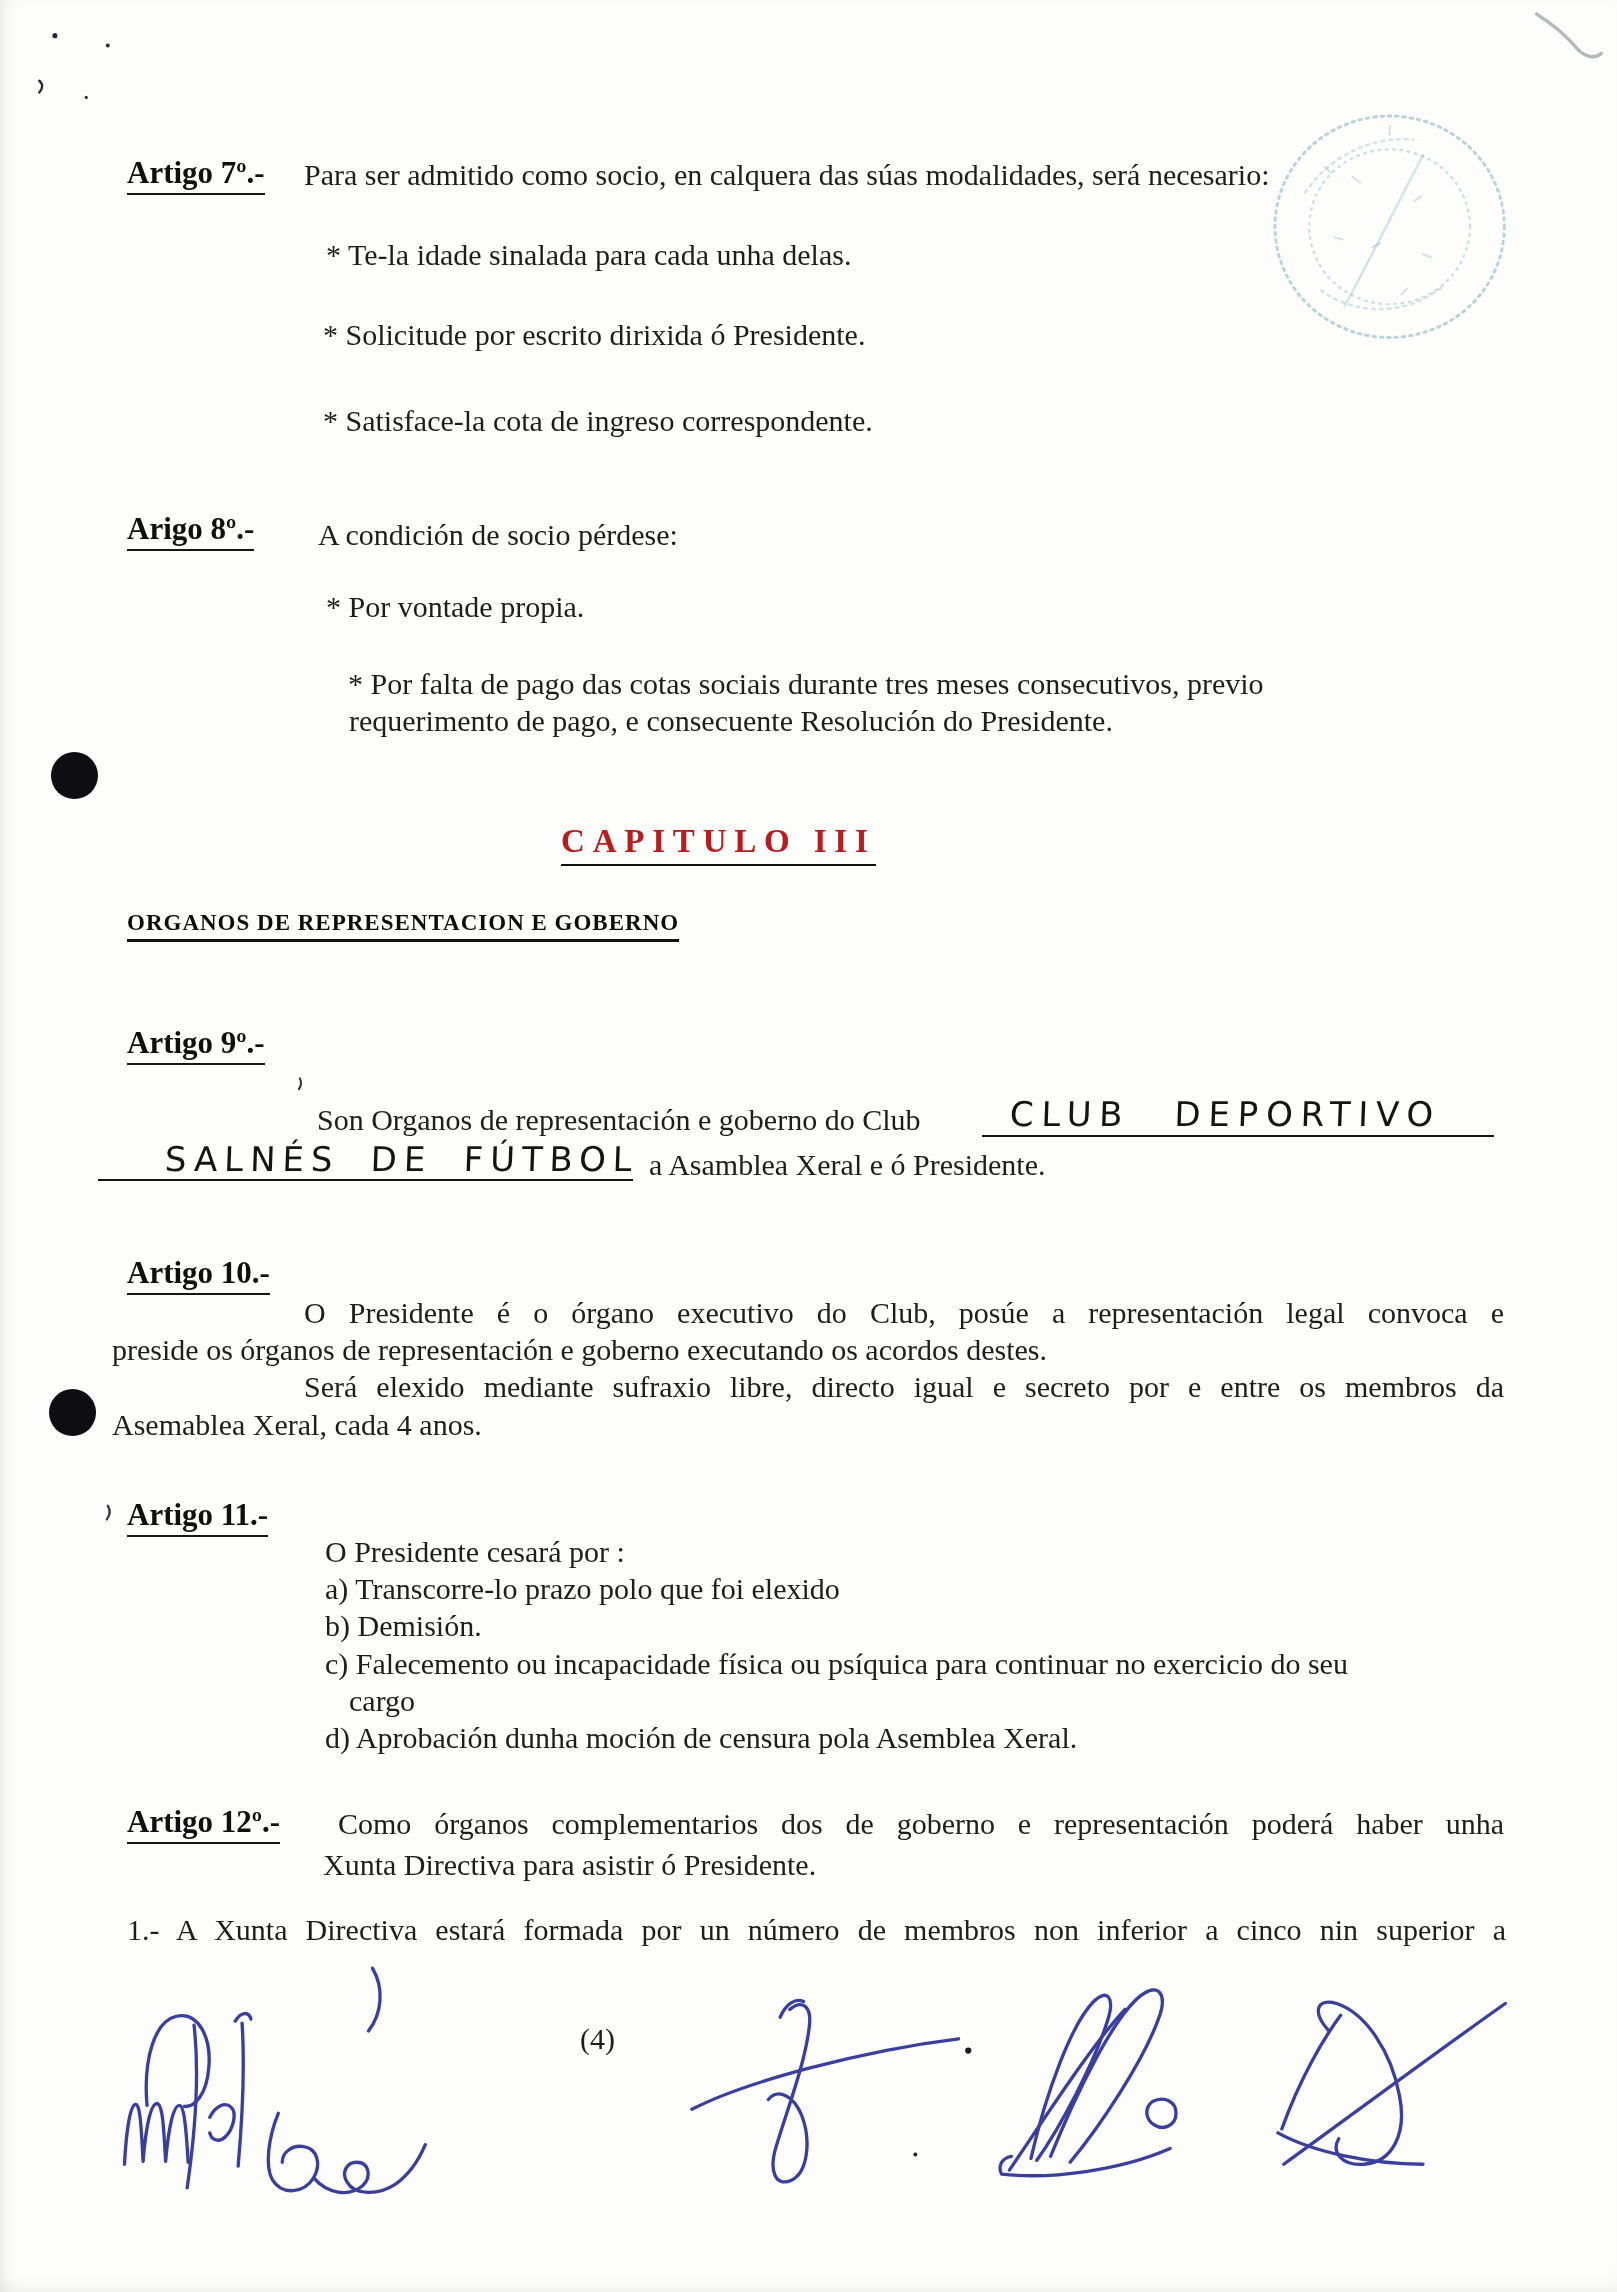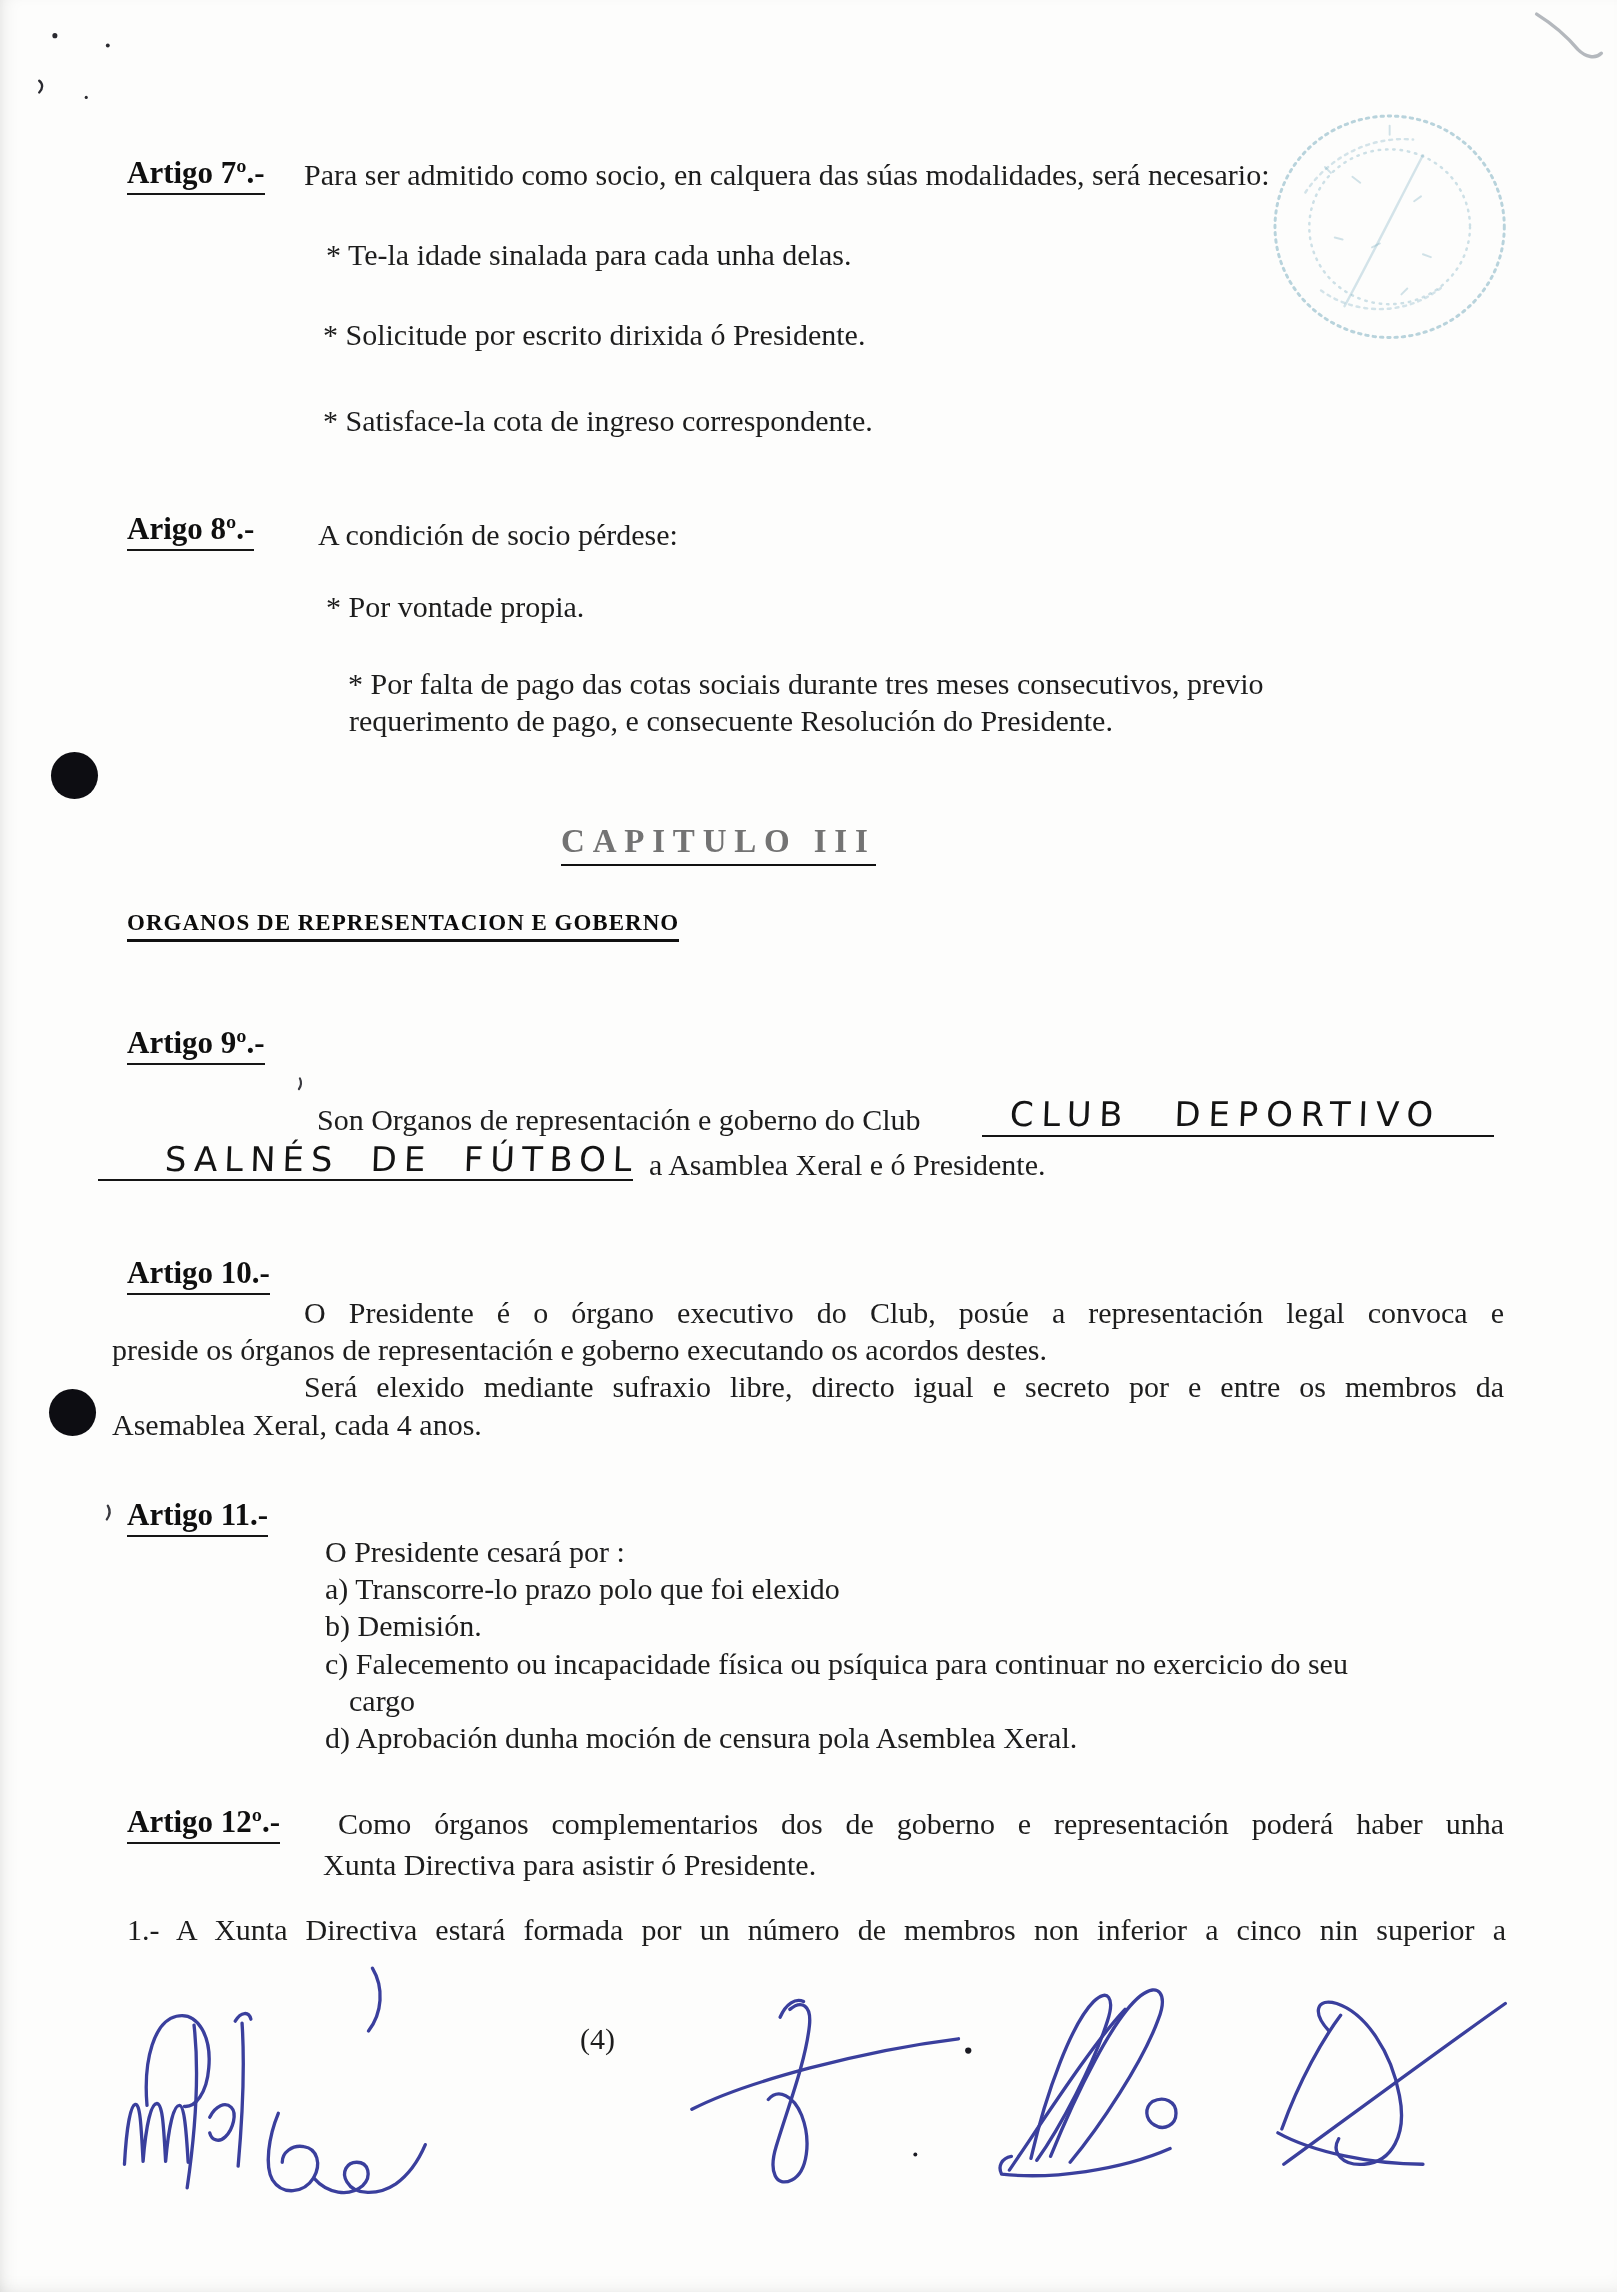--- a/index.html
+++ b/index.html
@@ -11,21 +11,21 @@
   .page{
     position:relative;width:1617px;height:2293px;margin:0 auto;
     background:#fdfdfc;overflow:hidden;
     font-family:"Liberation Serif",serif;color:var(--text-color);
     box-shadow:inset 11.8px 0 21.6px -15.7px rgba(0,0,0,.18), inset 0 -13.7px 23.5px -17.6px rgba(0,0,0,.12);
   }
   .ln{position:absolute;white-space:nowrap;font-size:30px;line-height:1.18;}
   .lbl{font-weight:bold;font-size:31px;color:#0f0f0f;
        border-bottom:2.9px solid #161616;padding-bottom:1px;display:inline-block;text-align:center;}
   .just{white-space:normal;text-align:justify;text-align-last:justify;}
-  .chapter{position:absolute;font-weight:bold;font-size:33px;letter-spacing:7.8px;color:#737373;
+  .chapter{position:absolute;font-weight:bold;font-size:33px;letter-spacing:7.8px;color:#b91c1c;
        border-bottom:2.9px solid #111;padding-bottom:3.9px;}
   .section{position:absolute;font-weight:bold;font-size:23px;letter-spacing:1px;color:#0c0c0c;
        border-bottom:3.9px solid #111;padding-bottom:2.9px;}
   .blank{position:absolute;height:0;border-bottom:2.9px solid #151515;}
   .hand{position:absolute;font-family:"DejaVu Sans",sans-serif;color:#141414;
        transform:skewX(-2deg);white-space:nowrap;}
   .hand1{font-size:34px;letter-spacing:7.8px;word-spacing:25.5px;}
   .hand2{font-size:34px;letter-spacing:6.9px;word-spacing:13.7px;}
   .pagenum{position:absolute;font-size:30px;}
   svg.overlay{position:absolute;left:0;top:0;}

